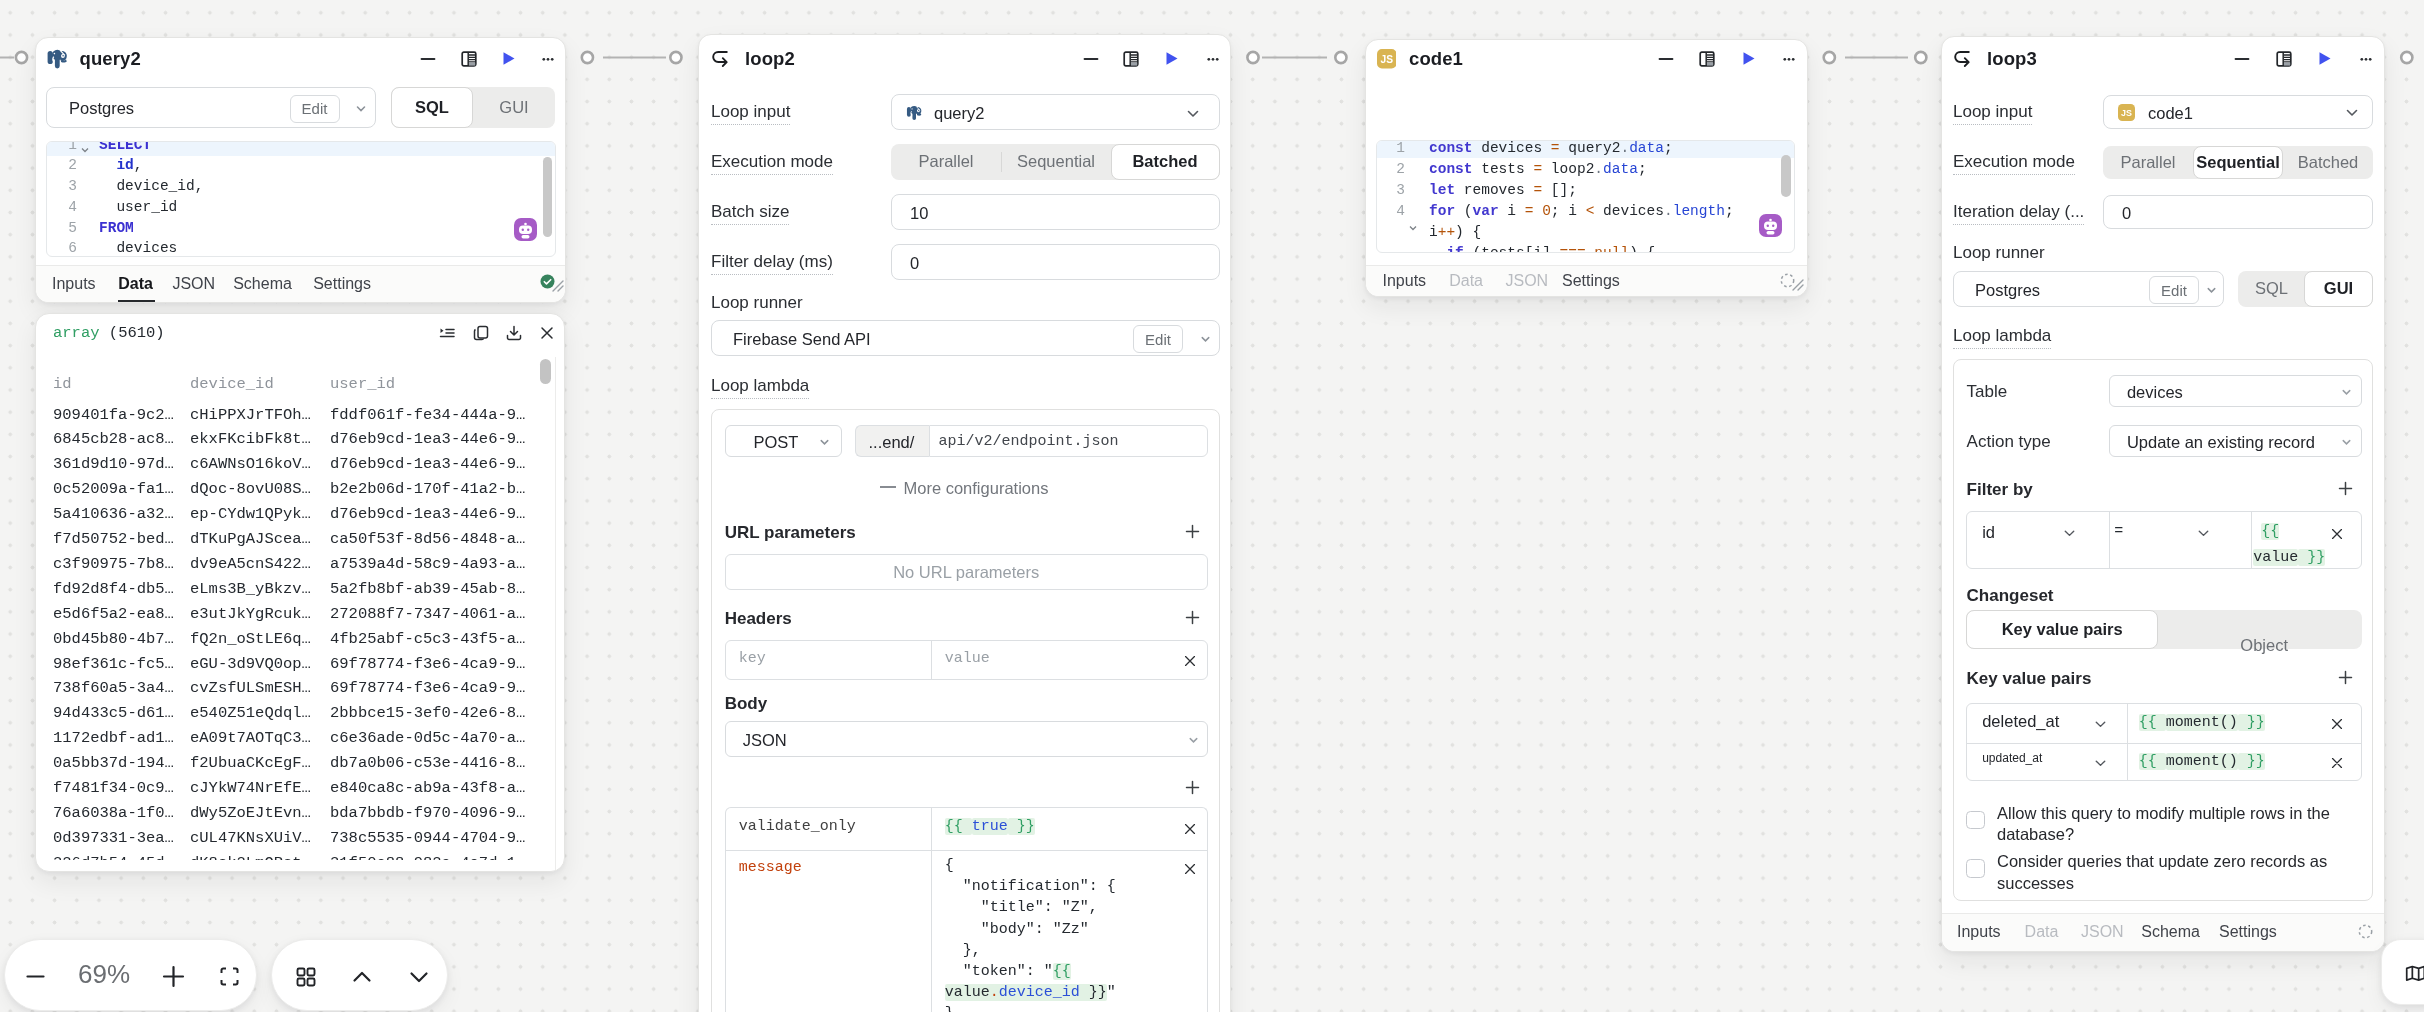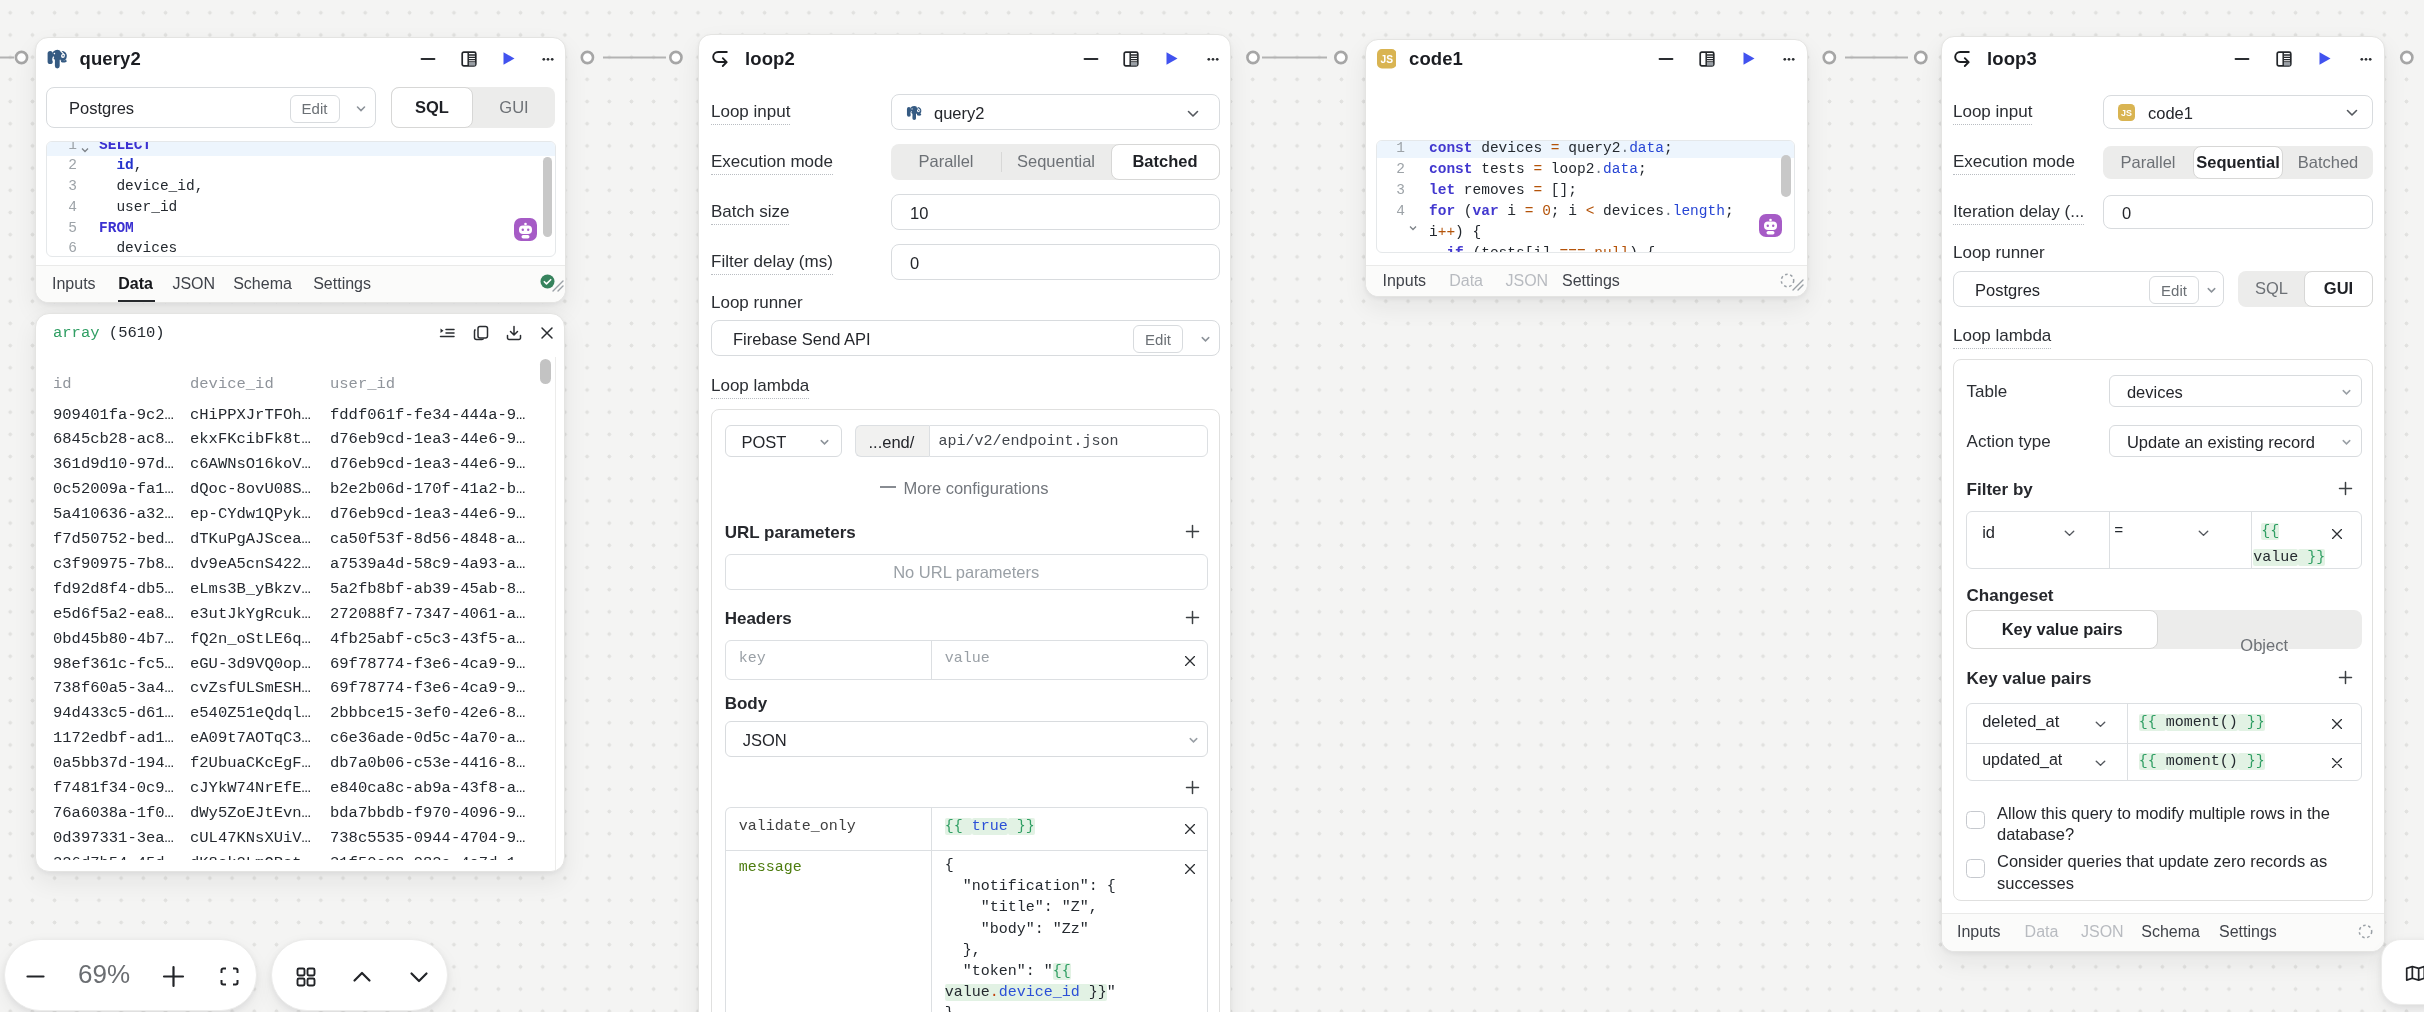--- a/index.html
+++ b/index.html
@@ -307,21 +307,21 @@
     <div class="tx" style="left:21px;top:9px;font-size:16.5px;color:#24262b">Firebase Send API</div>
     <div class="editbtn" style="left:421px;top:4.5px;width:50px;height:28px">Edit</div>
     <svg class="abs" style="left:486.5px;top:12px" width="13" height="13" viewBox="0 0 14 14">
         <path d="M3.5 5l3.5 3.5L10.5 5" fill="none" stroke="#8d939a" stroke-width="1.6" stroke-linecap="round"></path>
       </svg>
   </div>
   <div class="lbl" style="left:12px;top:341px"><span class="du">Loop lambda</span></div>
 
   <div class="abs" style="left:12px;top:373.5px;width:508.5px;height:700px;border:1px solid #e0e0df;border-radius:8px">
     <div class="sel" style="left:12.5px;top:15px;width:117.5px;height:32.5px;border-radius:6px">
-      <div class="tx" style="left:16px;top:7px;font-size:16.5px;color:#24262b">POST</div>
+      <div class="tx" style="left:28px;top:7px;font-size:16.5px;color:#24262b">POST</div>
       <svg class="abs" style="left:92px;top:10px" width="13" height="13" viewBox="0 0 14 14">
           <path d="M3.5 5l3.5 3.5L10.5 5" fill="none" stroke="#8d939a" stroke-width="1.6" stroke-linecap="round"></path>
         </svg>
     </div>
     <div class="abs" style="left:142.5px;top:15px;width:74px;height:32.5px;background:#f1f1f0;border:1px solid #dcdfe2;border-right:none;border-radius:6px 0 0 6px">
       <div class="tx" style="left:13px;top:7px;font-size:16.5px;color:#24262b">...end/</div>
     </div>
     <div class="abs" style="left:216.5px;top:15px;width:279.5px;height:32.5px;background:#fff;border:1px solid #dcdfe2;border-radius:0 6px 6px 0">
       <div class="tx mono" style="left:9px;top:7px;font-size:15px;color:#42464c">api/v2/endpoint.json</div>
     </div>
@@ -358,21 +358,21 @@
       </svg>
 
     <div class="abs" style="left:12.7px;top:397.5px;width:483.1px;height:302px;border:1px solid #dcdfe2;border-radius:6px 6px 0 0;border-bottom:none">
       <div class="abs" style="left:205.2px;top:0;width:1px;height:100%;background:#dcdfe2"></div>
       <div class="abs" style="left:0;top:41.5px;width:100%;height:1px;background:#dcdfe2"></div>
       <div class="tx mono" style="left:13px;top:10px;font-size:15px;color:#404040">validate_only</div>
       <div class="tx mono" style="left:219px;top:10px;font-size:15px"><span class="gbg">{{ </span><span class="gbg" style="color:#2b4fd7">true</span><span class="gbg"> }}</span></div>
       <svg class="abs" style="left:456px;top:13px" width="16" height="16" viewBox="0 0 18 18">
           <path d="M4 4l10 10M14 4L4 14" stroke="#2a2d31" stroke-width="1.4" stroke-linecap="round"></path>
         </svg>
-      <div class="tx mono" style="left:13px;top:51px;font-size:15px;color:#4d7c0f">message</div>
+      <div class="tx mono" style="left:13px;top:51px;font-size:15px;color:#c2410c">message</div>
       <svg class="abs" style="left:456px;top:53px" width="16" height="16" viewBox="0 0 18 18">
           <path d="M4 4l10 10M14 4L4 14" stroke="#2a2d31" stroke-width="1.4" stroke-linecap="round"></path>
         </svg>
       <div class="cline" style="left:219px;top:47px;font-size:15px;line-height:21.2px;color:#24292f">{
   "notification": {
     "title": "Z",
     "body": "Zz"
   },
   "token": "<span class="gbg">{{</span>
 <span class="gbg" style="color:#24292f">value<span style="color:#c2410c">.</span><span style="color:#2b4fd7">device_id</span> }}</span>"
@@ -561,21 +561,21 @@
       <div class="abs" style="left:159.5px;top:0;width:1px;height:100%;background:#dcdfe2"></div>
       <div class="abs" style="left:0;top:38.9px;width:100%;height:1px;background:#dcdfe2"></div>
       <div class="tx" style="left:15px;top:8px;font-size:16.5px;color:#24262b">deleted_at</div>
       <svg class="abs" style="left:126px;top:13px" width="15" height="15" viewBox="0 0 16 16">
           <path d="M3.5 5.5 8 10l4.5-4.5" fill="none" stroke="#54585e" stroke-width="1.5" stroke-linecap="round" stroke-linejoin="round"></path>
         </svg>
       <div class="tx mono" style="left:171.5px;top:10px;font-size:15px"><span class="gbg">{{ </span><span class="gbg" style="color:#24292f">moment()</span><span class="gbg"> }}</span></div>
       <svg class="abs" style="left:362px;top:12px" width="16" height="16" viewBox="0 0 18 18">
           <path d="M4 4l10 10M14 4L4 14" stroke="#2a2d31" stroke-width="1.4" stroke-linecap="round"></path>
         </svg>
-      <div class="tx" style="left:15px;top:47px;font-size:16px;color:#24262b">updated_at</div>
+      <div class="tx" style="left:15px;top:47px;font-size:12px;color:#24262b">updated_at</div>
       <svg class="abs" style="left:126px;top:52px" width="15" height="15" viewBox="0 0 16 16">
           <path d="M3.5 5.5 8 10l4.5-4.5" fill="none" stroke="#54585e" stroke-width="1.5" stroke-linecap="round" stroke-linejoin="round"></path>
         </svg>
       <div class="tx mono" style="left:171.5px;top:49px;font-size:15px"><span class="gbg">{{ </span><span class="gbg" style="color:#24292f">moment()</span><span class="gbg"> }}</span></div>
       <svg class="abs" style="left:362px;top:51px" width="16" height="16" viewBox="0 0 18 18">
           <path d="M4 4l10 10M14 4L4 14" stroke="#2a2d31" stroke-width="1.4" stroke-linecap="round"></path>
         </svg>
     </div>
 
     <div class="abs" style="left:12.2px;top:451.1px;width:18.5px;height:18.5px;border:1.6px solid #c6c9ce;border-radius:4.5px;background:#fff"></div>

